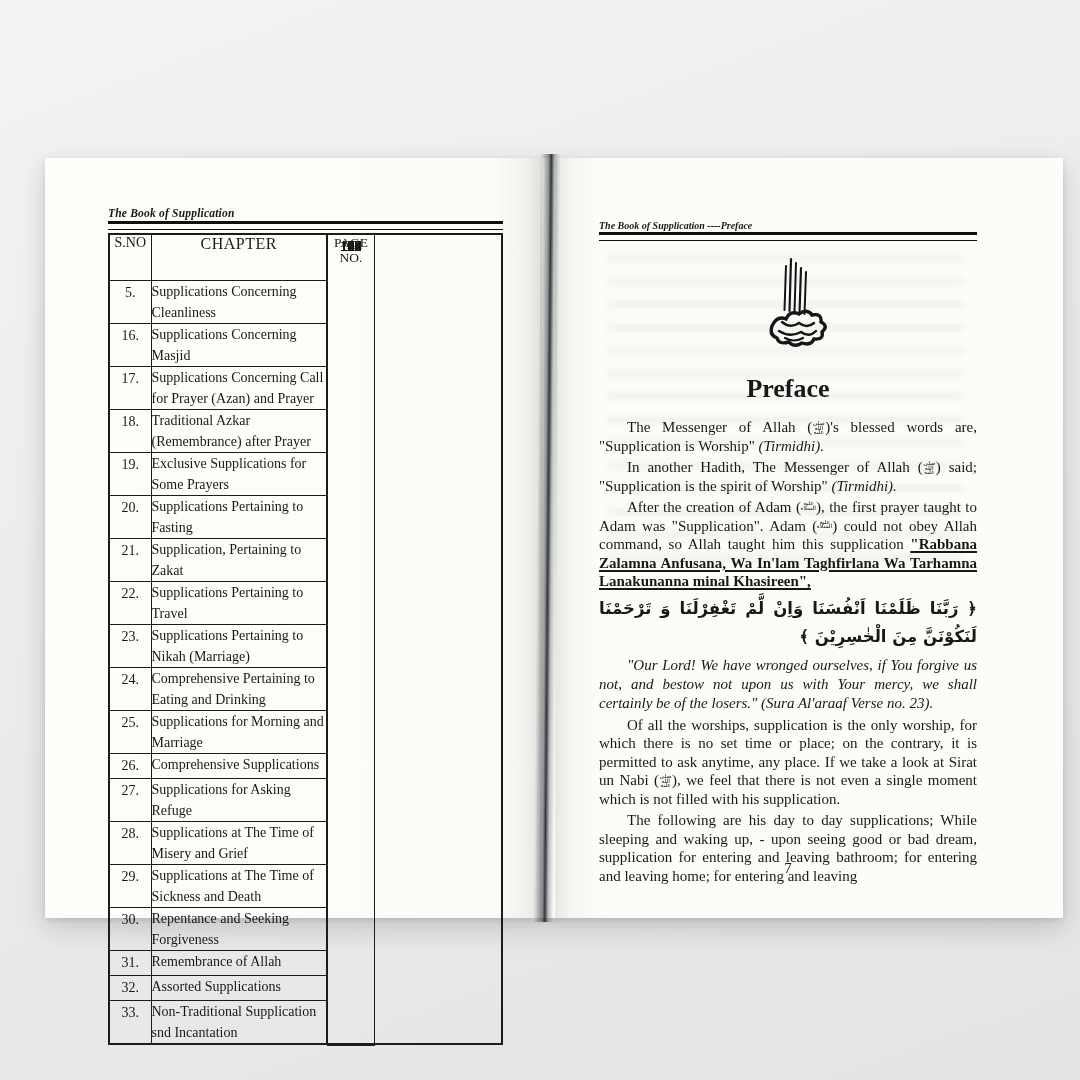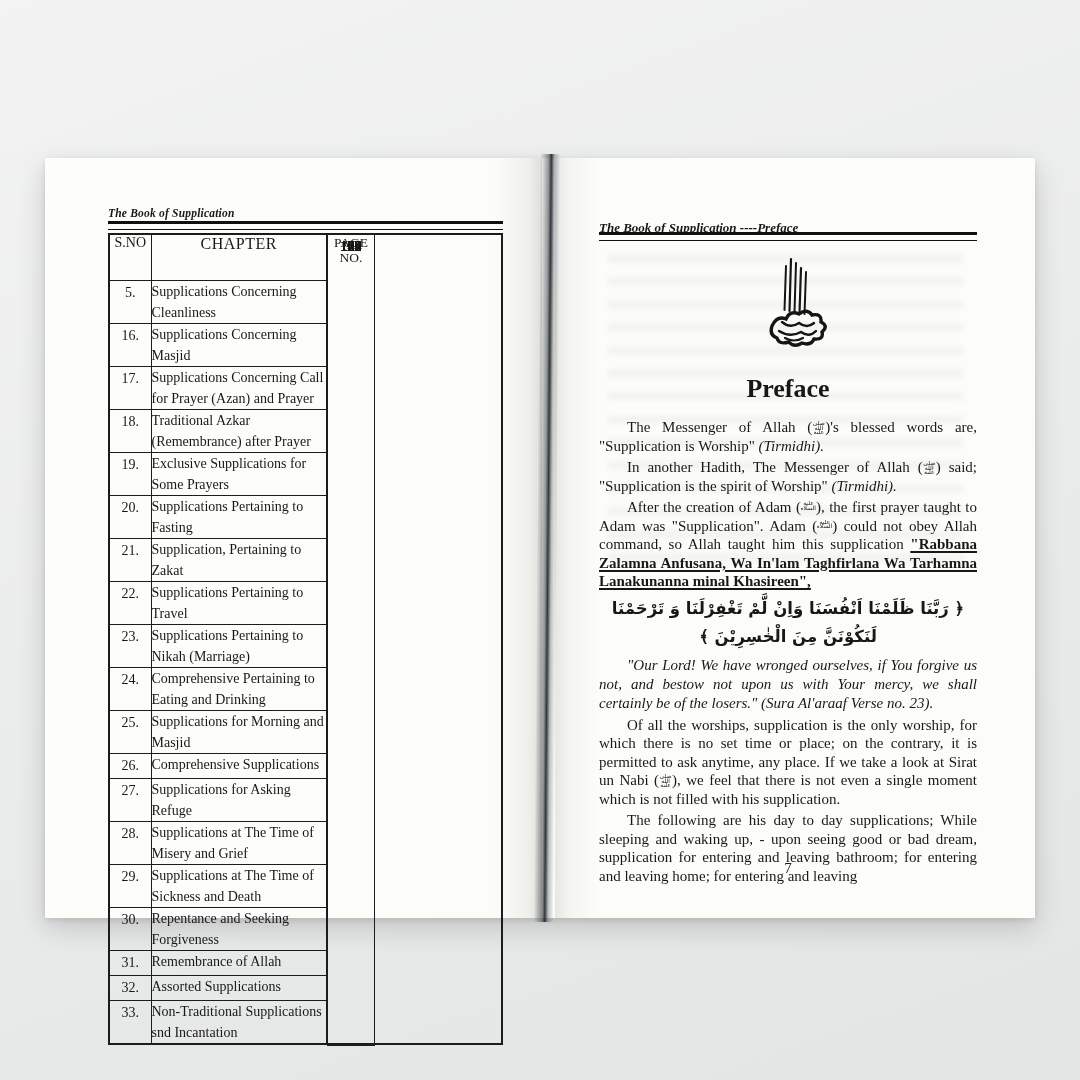--- a/index.html
+++ b/index.html
@@ -5,20 +5,21 @@
   html,body{margin:0;padding:0;}
   .stage{
     position:relative;width:1080px;height:1080px;overflow:hidden;
     background:linear-gradient(160deg,#f3f3f3 0%,#ebecec 45%,#e3e4e4 100%);
     font-family:"Liberation Serif",serif;color:#181818;
   }
   .spread{
     position:absolute;left:45px;top:158px;width:990px;height:760px;
     background:#fcfcf9;
     box-shadow:0 10px 26px rgba(0,0,0,.16),0 2px 6px rgba(0,0,0,.10);
+    padding-left:28px;
   }
   .page{position:absolute;top:0;height:100%;}
   .page-left{
     left:0;width:497px;
     background:linear-gradient(90deg,#fdfdfa 0%,#fcfcf9 90%,#f0f0ec 97%,#dededa 100%);
   }
   .page-right{
     left:510px;width:480px;
     background:linear-gradient(90deg,#e6e6e3 0%,#f4f4f1 3%,#fcfcf9 9%,#fcfcf9 100%);
   }
@@ -44,40 +45,40 @@
   th{font-weight:normal;}
   .th-inner{display:block;text-align:center;}
   th.sno{font-size:14px;padding-top:15px;height:46px;box-sizing:border-box;}
   th.chapter{font-size:16px;letter-spacing:.5px;padding-top:13px;}
   th.page{font-size:13.5px;line-height:15px;padding-top:8px;}
   td.sno{text-align:center;font-size:14px;line-height:24px;}
   td.chapter{font-size:14px;line-height:21px;padding:1.5px 2px 1.5px 5px;}
   td.page{text-align:center;font-size:14px;line-height:24px;}
   
   .rp-header{
-    position:absolute;left:44px;top:62px;font-size:13px;font-weight:bold;font-style:italic;
+    position:absolute;left:44px;top:62px;font-size:10px;font-weight:bold;font-style:italic;
   }
   .rp-rule{left:44px;top:74px;width:378px;}
   .ghost{
     position:absolute;left:52px;top:96px;width:356px;height:320px;
     background:repeating-linear-gradient(180deg,rgba(105,110,114,.055) 0 9px,rgba(0,0,0,0) 9px 23px);
     filter:blur(2px);pointer-events:none;
   }
   .ornament{position:absolute;left:0;top:98px;width:100%;text-align:center;}
   .rp-body{
     position:absolute;left:44px;top:218px;width:378px;
     font-size:15px;line-height:18.5px;text-align:justify;
   }
   .rp-title{font-size:26px;font-weight:bold;text-align:center;margin:0 0 16px;line-height:26px;}
   .rp-body p{margin:0 0 3px;text-indent:28px;}
   .src{font-style:italic;}
   .translit{font-weight:bold;text-decoration:underline;text-decoration-thickness:1.5px;text-underline-offset:2px;}
   .italicp{font-style:italic;line-height:19px;}
   .arabic{
-    direction:rtl;text-align:center;text-indent:0 !important;
+    direction:rtl;text-indent:0 !important;
     font-family:"DejaVu Sans",sans-serif;font-size:16.5px;font-weight:bold;line-height:28px;
     margin:4px 0 5px !important;
   }
   .hon{
     display:inline-block;width:13px;height:13px;overflow:hidden;vertical-align:-2px;
     font-family:"DejaVu Sans",sans-serif;font-size:6px;line-height:4.6px;font-weight:normal;
     text-align:center;direction:rtl;text-indent:0;
   }
   .hon.as{width:15px;}
   .rp-pagenum{position:absolute;left:44px;top:702px;width:378px;text-align:center;font-size:15px;}
@@ -148,21 +149,21 @@
               <td class="chapter">Supplications Pertaining to Nikah (Marriage)</td>
               <td class="page">128</td>
             </tr>
             <tr>
               <td class="sno">24.</td>
               <td class="chapter">Comprehensive Pertaining to Eating and Drinking</td>
               <td class="page">130</td>
             </tr>
             <tr>
               <td class="sno">25.</td>
-              <td class="chapter">Supplications for Morning and Masjid</td>
+              <td class="chapter">Supplications for Morning and Marriage</td>
               <td class="page">133</td>
             </tr>
             <tr>
               <td class="sno">26.</td>
               <td class="chapter">Comprehensive Supplications</td>
               <td class="page">140</td>
             </tr>
             <tr>
               <td class="sno">27.</td>
               <td class="chapter">Supplications for Asking Refuge</td>
@@ -188,21 +189,21 @@
               <td class="chapter">Remembrance of Allah</td>
               <td class="page">171</td>
             </tr>
             <tr>
               <td class="sno">32.</td>
               <td class="chapter">Assorted Supplications</td>
               <td class="page">177</td>
             </tr>
             <tr>
               <td class="sno">33.</td>
-              <td class="chapter">Non-Traditional Supplications snd Incantation</td>
+              <td class="chapter">Non-Traditional Supplication snd Incantation</td>
               <td class="page">187</td>
             </tr>
           </tbody>
       </table>
     </div>
 
     <div class="page page-right">
       <div class="ghost"></div>
       <div class="rp-header">The Book of Supplication ----Preface</div>
       <div class="rule rp-rule"></div>

